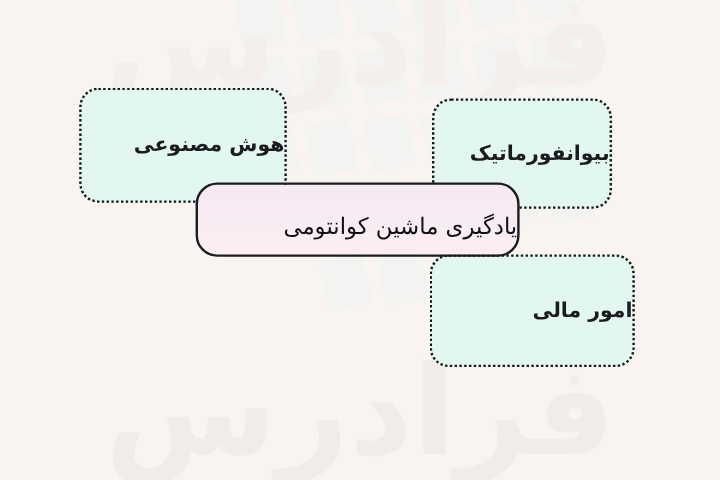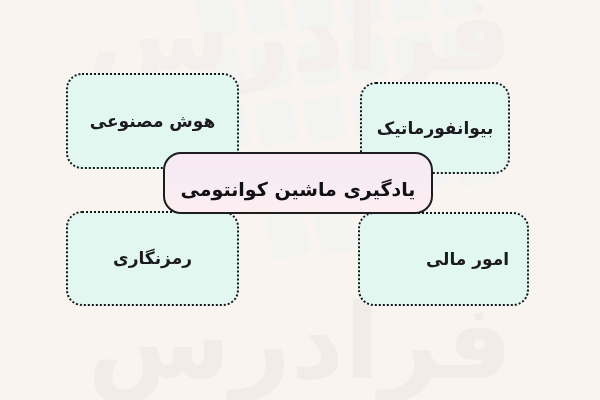--- a/index.html
+++ b/index.html
@@ -69,21 +69,21 @@
     user-select: none;
     white-space: nowrap;
   }
 
   
   .node {
     position: absolute;
     box-sizing: border-box;
     display: flex;
     align-items: center;
-    justify-content: center;
+    justify-content: flex-start;
     text-align: center;
   }
 
   .leaf-node {
     background: #e2f7ef;
     border: 2px dotted #17171a;
     border-radius: 16px;
   }
 
   .leaf-label {
@@ -96,21 +96,21 @@
 
   .center-node {
     background: linear-gradient(180deg, #f6e9f3 0%, #f8ecf3 55%, #fdeef0 100%);
     border: 2px solid #1d1d21;
     border-radius: 18px;
     z-index: 5;
   }
 
   .center-label {
     font-size: 19px;
-    font-weight: 700;
+    font-weight: 400;
     color: #111115;
     line-height: 1.3;
     direction: rtl;
     white-space: nowrap;
     margin-top: 12px;
   }
 
   
   #node-ai        { left: 66px;  top: 73px;  width: 173px; height: 96px; }
   #node-bioinfo   { left: 360px; top: 82px;  width: 150px; height: 92px; }
@@ -158,23 +158,20 @@
   <div class="wm-word">فرادرس</div>
 
   <div id="node-ai" class="node leaf-node">
     <span class="leaf-label">هوش مصنوعی</span>
   </div>
 
   <div id="node-bioinfo" class="node leaf-node">
     <span class="leaf-label">بیوانفورماتیک</span>
   </div>
 
-  <div id="node-crypto" class="node leaf-node">
-    <span class="leaf-label">رمزنگاری</span>
-  </div>
 
   <div id="node-finance" class="node leaf-node">
     <span class="leaf-label">امور مالی</span>
   </div>
 
   <div id="node-center" class="node center-node">
     <span class="center-label">یادگیری ماشین کوانتومی</span>
   </div>
 
 </div>

